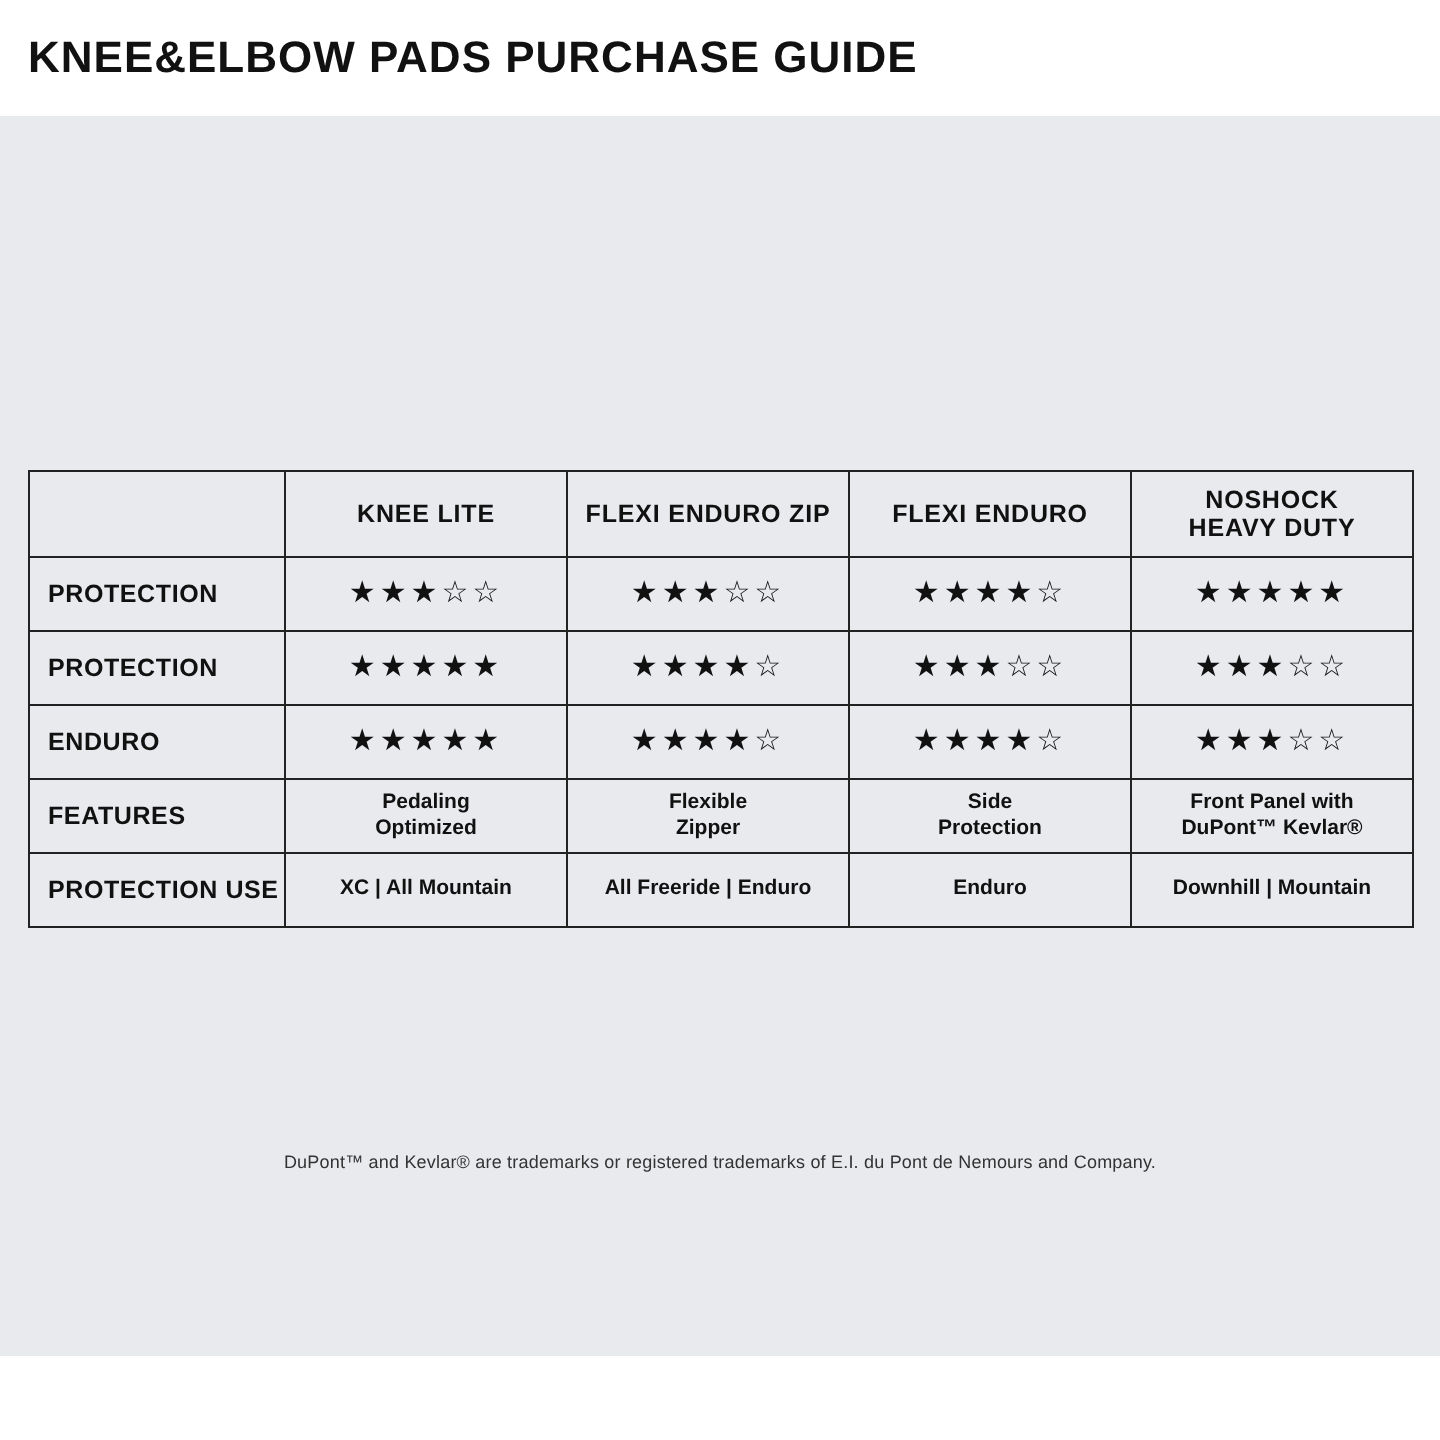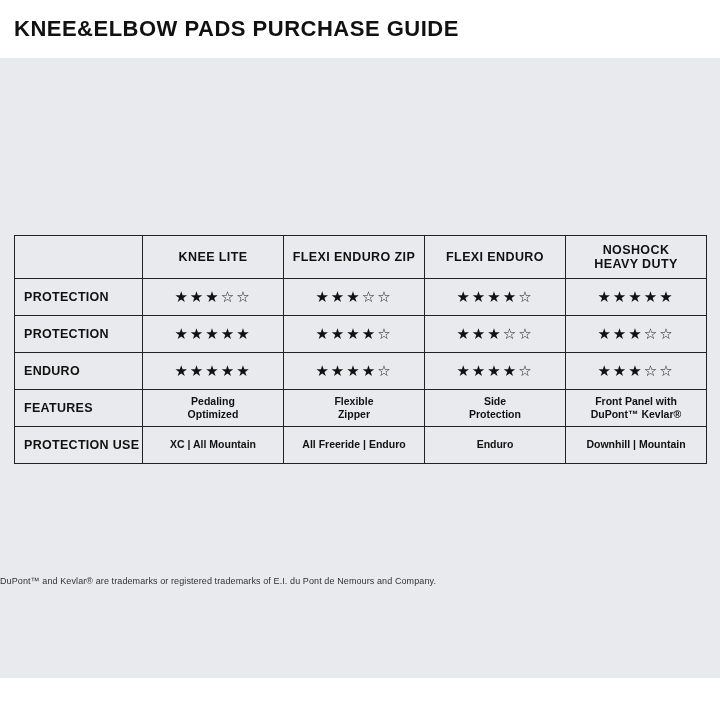--- a/index.html
+++ b/index.html
@@ -107,21 +107,21 @@
     line-height: 1;
     color: #111111;
     white-space: nowrap;
     display: inline-block;
   }
   .note {
     position: absolute;
     top: 518px;
     left: 0;
     width: 720px;
-    text-align: left;
+    text-align: center;
     font-size: 9px;
     color: #333333;
     letter-spacing: 0.1px;
   }
 </style>
 </head>
 <body>
 
 <div class="page">
 

